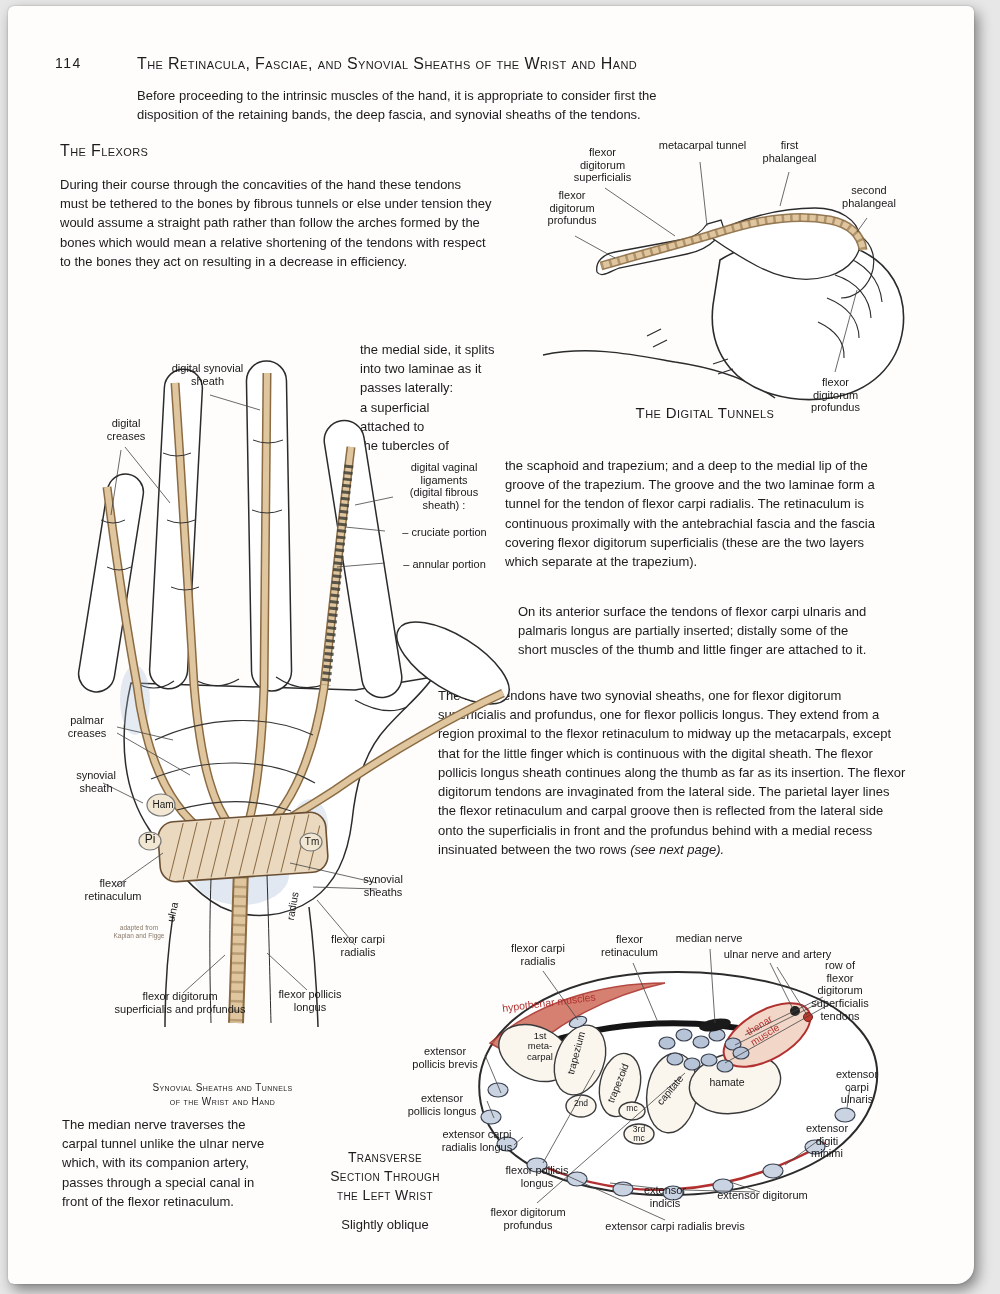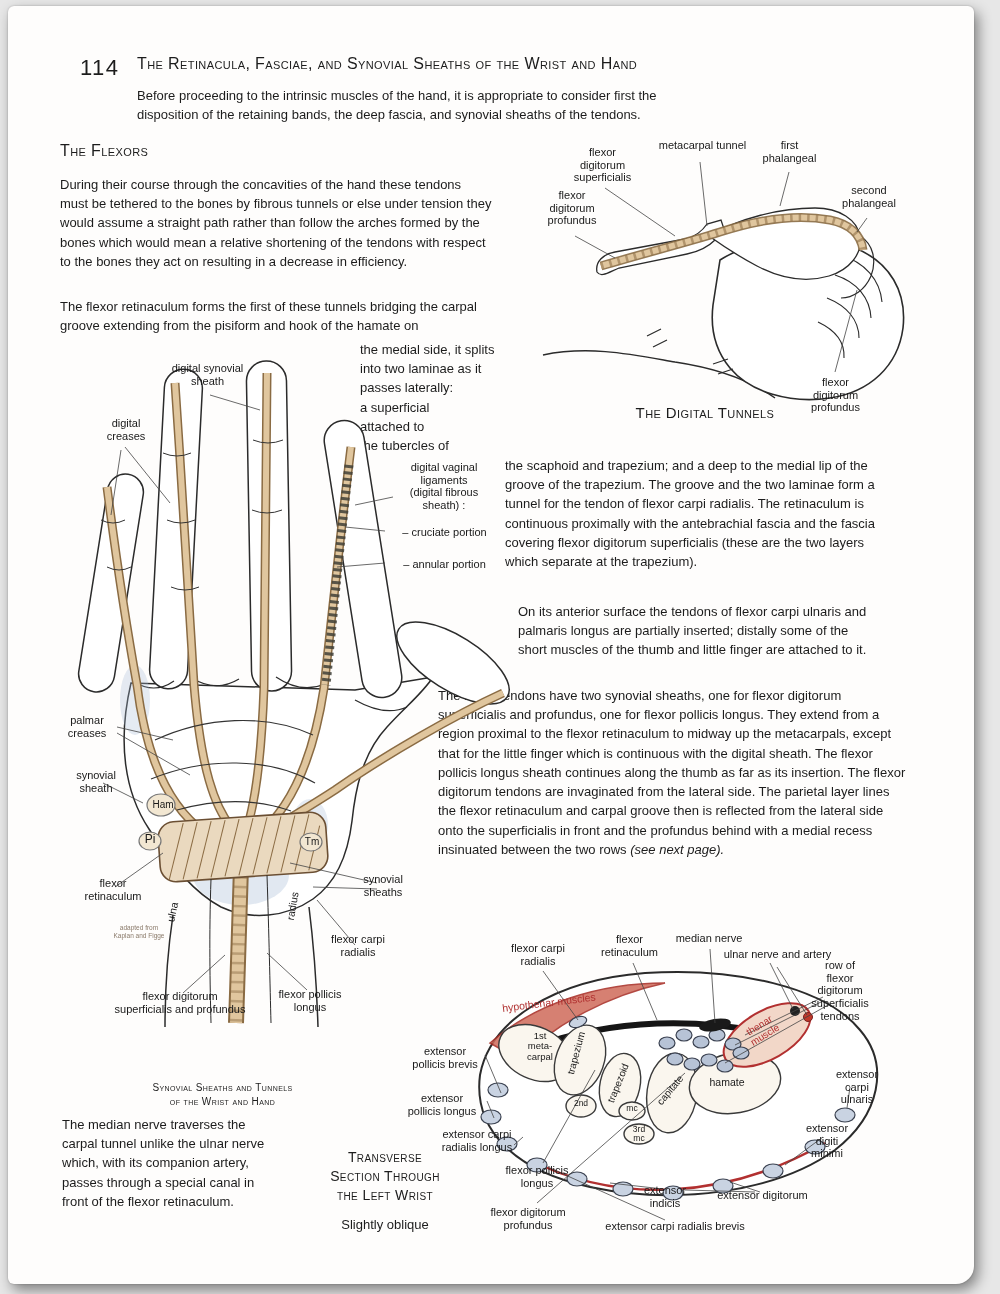--- a/index.html
+++ b/index.html
@@ -6,21 +6,21 @@
   html,body { width:1000px; height:1294px; }
   body { position:relative; background:#e7e7e7; font-family:"Liberation Sans","DejaVu Sans",sans-serif; color:#1c1c1c; overflow:hidden; }
   .sheet { position:absolute; left:8px; top:6px; width:966px; height:1278px; background:#fefdfc;
            border-radius:6px 6px 18px 6px; box-shadow:4px 6px 14px rgba(0,0,0,.45), 0 0 2px rgba(0,0,0,.25); }
   .content { position:absolute; inset:0; }
   .content > * { position:absolute; }
   .para { font-size:13px; line-height:1.48; }
   .pre { white-space:pre-line; }
   .center { text-align:left; }
   .sc { font-variant:small-caps; letter-spacing:.4px;text-align:right; }
-  .pagenum { font-size:22px; letter-spacing:1.5px;margin-left:25px; }
+  .pagenum { font-size:14px; letter-spacing:1.5px; }
   .title { font-size:16px; }
   .heading { font-size:16px; }
   .caption { font-size:15px; text-align:center; white-space:pre-line; line-height:1.35; }
   .lbl { position:absolute; font-size:11px; line-height:1.15; text-align:center; white-space:pre-line; color:#191919; }
   .la { text-align:center; }
   .ctr { transform:translate(-50%,-50%) rotate(var(--r,0deg)); white-space:pre-line; text-align:center;
          font-size:10.5px; line-height:1.1; }
   .red { color:#b03030; }
   .tiny { font-size:6.5px; color:#8a7a6a; line-height:1.25; }
   svg.fig { position:absolute; }
@@ -33,21 +33,20 @@
 
 <div class="content">
 
   <div class="pagenum" style="left:55px;top:55px">114</div>
   <div class="title sc" style="left:137px;top:55px">The Retinacula, Fasciae, and Synovial Sheaths of the Wrist and Hand</div>
   <div class="para pre" style="left:137px;top:86px;width:700px">Before proceeding to the intrinsic muscles of the hand, it is appropriate to consider first the
 disposition of the retaining bands, the deep fascia, and synovial sheaths of the tendons.</div>
 
   <div class="heading sc" style="left:60px;top:142px">The Flexors</div>
   <div class="para" style="left:60px;top:175px;width:432px">During their course through the concavities of the hand these tendons must be tethered to the bones by fibrous tunnels or else under tension they would assume a straight path rather than follow the arches formed by the bones which would mean a relative shortening of the tendons with respect to the bones they act on resulting in a decrease in efficiency.</div>
-  <div class="para" style="left:60px;top:297px;width:455px">The flexor retinaculum forms the first of these tunnels bridging the carpal groove extending from the pisiform and hook of the hamate on</div>
   <div class="para pre center" style="left:360px;top:340px;width:185px">the medial side, it splits
 into two laminae as it
 passes laterally:
 a superficial
 attached to
 the tubercles of</div>
   <div class="para" style="left:505px;top:456px;width:378px">the scaphoid and trapezium; and a deep to the medial lip of the groove of the trapezium. The groove and the two laminae form a tunnel for the tendon of flexor carpi radialis. The retinaculum is continuous proximally with the antebrachial fascia and the fascia covering flexor digitorum superficialis (these are the two layers which separate at the trapezium).</div>
   <div class="para" style="left:518px;top:602px;width:362px">On its anterior surface the tendons of flexor carpi ulnaris and palmaris longus are partially inserted; distally some of the short muscles of the thumb and little finger are attached to it.</div>
   <div class="para" style="left:438px;top:686px;width:468px"><span>The flexor tendons have two synovial sheaths, one for flexor digitorum superficialis and profundus, one for flexor pollicis longus. They extend from a region proximal to the flexor retinaculum to midway up the metacarpals, except that for the little finger which is continuous with the digital sheath. The flexor pollicis longus sheath continues along the thumb as far as its insertion. The flexor digitorum tendons are invaginated from the lateral side. The parietal layer lines the flexor retinaculum and carpal groove then is reflected from the lateral side onto the superficialis in front and the profundus behind with a medial recess insinuated between the two rows</span> <em>(see next page).</em></div>
   <div class="para" style="left:62px;top:1115px;width:210px">The median nerve traverses the carpal tunnel unlike the ulnar nerve which, with its companion artery, passes through a special canal in front of the flexor retinaculum.</div>

